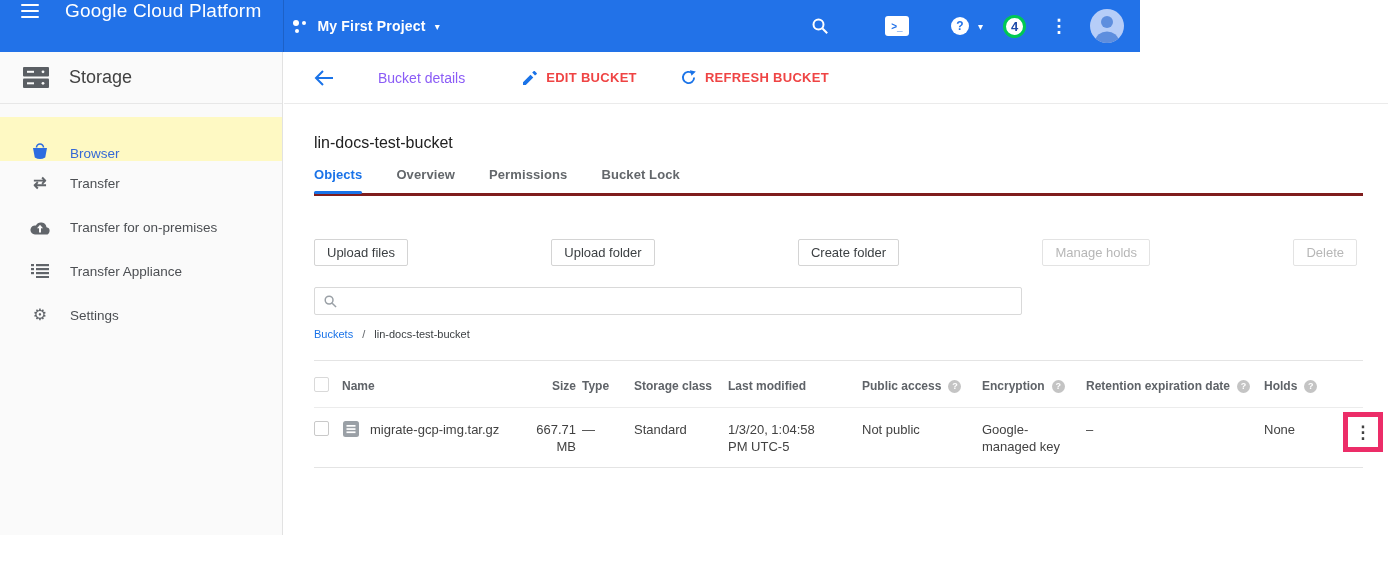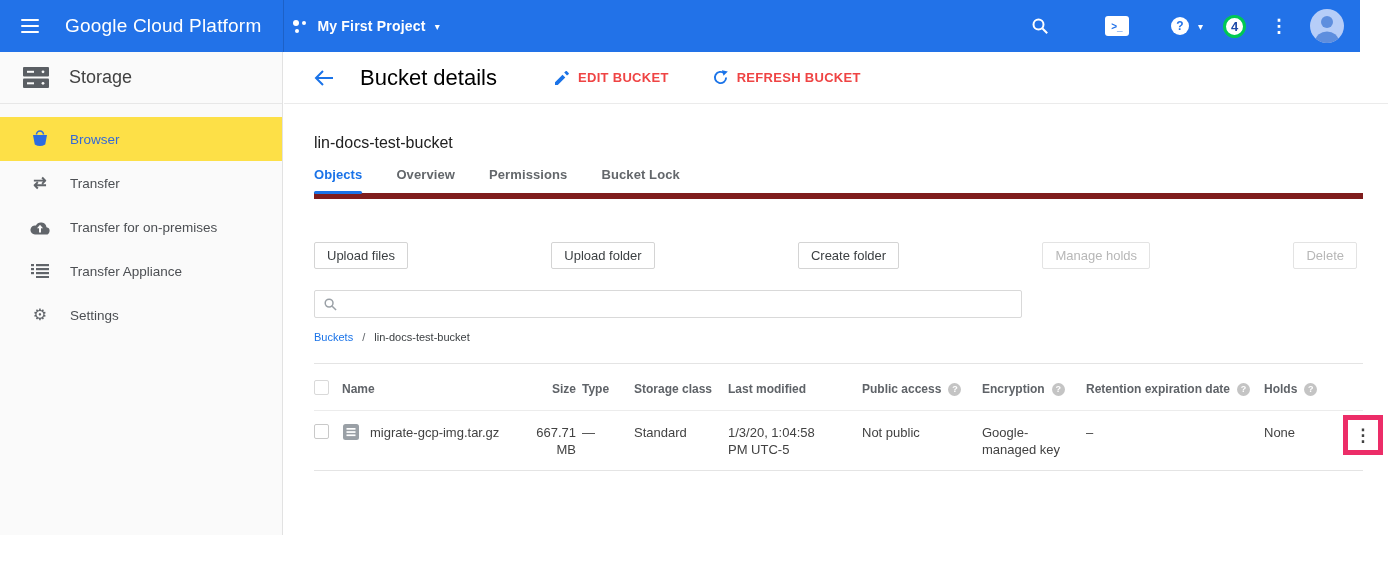--- a/index.html
+++ b/index.html
@@ -4,22 +4,22 @@
 <style>
   * { margin:0; padding:0; box-sizing:border-box; }
   html,body { background:#fff; }
   body {
     font-family:"Liberation Sans", sans-serif;
     width:1388px; height:579px; position:relative; overflow:hidden;
     color:#3c4043;
   }
 
   
-  .topbar { position:absolute; top:0; left:0; width:1360px; height:52px;
-    background:#2272e8; display:flex; align-items:center; color:#fff; z-index:5; }
+  .topbar { position:absolute; top:0; left:0; width:1140px; height:52px;
+    background:#2272e8; display:flex; color:#fff; z-index:5; }
   .topbar-vdiv { position:absolute; left:283px; top:0; bottom:0; width:1px; background:rgba(0,0,0,.14); }
   .hamburger { width:18px; margin-left:21px; cursor:pointer; }
   .hamburger .bar { height:2px; background:#fff; margin:4px 0; border-radius:1px; }
   .gcp-logo { font-size:19px; font-weight:400; letter-spacing:.2px; margin-left:26px; white-space:nowrap; }
   .project-sel { display:flex; align-items:center; margin-left:32px; cursor:pointer; }
   .project-icon { position:relative; width:15px; height:15px; margin-right:9px; }
   .project-icon i { position:absolute; background:#fff; border-radius:50%; }
   .project-icon i:nth-child(1){ width:6px;height:6px;left:0;top:1px; }
   .project-icon i:nth-child(2){ width:4px;height:4px;left:9px;top:2px; }
   .project-icon i:nth-child(3){ width:4px;height:4px;left:2px;top:10px; }
@@ -43,38 +43,38 @@
   
   .sidebar { position:absolute; left:0; top:52px; width:283px; height:483px;
     background:#fafafa; border-right:1px solid #e2e2e2; }
   .sidebar-header { height:52px; border-bottom:1px solid #e7e7e7; display:flex; align-items:center; padding-left:23px; }
   .sidebar-header .ptitle { font-size:18px; color:#424242; margin-left:20px; }
   .nav { padding-top:13px; }
   .nav-item { height:44px; display:flex; align-items:center; padding-left:30px; font-size:13.5px;
     color:#4c4f53; cursor:pointer; }
   .nav-item .nicon { width:20px; margin-right:20px; display:flex; justify-content:center; align-items:center;
     color:#61656a; font-size:16px; }
-  .nav-item.selected { background:#fde047; color:#3569d6; font-weight:400; }
+  .nav-item.selected { background:#fef9c3; color:#3569d6; font-weight:400;align-items:flex-end; }
   .gear-glyph { font-size:17px; line-height:1; }
   .transfer-glyph { font-size:16px; font-weight:700; line-height:1; }
 
   
   .main { position:absolute; left:284px; top:52px; right:0; bottom:0; background:#fff; }
   .main-header { height:52px; border-bottom:1px solid #ebebeb; display:flex; align-items:center; padding-left:30px; }
   .back-btn { display:flex; cursor:pointer; }
-  .page-title { font-size:22px; color:#000000; margin-left:26px; }
+  .page-title { font-size:14px; color:#8b5cf6; margin-left:44px; }
   .hdr-actions { display:flex; margin-left:58px; }
   .hdr-action { display:flex; align-items:center; color:#ef4444; font-size:13px; font-weight:700;
     letter-spacing:.3px; margin-right:44px; cursor:pointer;justify-content:flex-end; }
   .hdr-action svg { margin-right:9px; }
 
   .content { padding:0 25px 0 30px; }
   .bucket-name { margin-top:30px; font-size:16px; color:#212121; }
 
-  .tabs { margin-top:15px; border-bottom:6px solid #7f1d1d; display:flex; }
+  .tabs { margin-top:15px; border-bottom:3px solid #7f1d1d; display:flex; }
   .tab { margin-right:34px; padding-bottom:11px; font-size:13px; font-weight:700; color:#63676b;
     cursor:pointer; position:relative; letter-spacing:.1px; }
   .tab.selected { color:#1a73e8; }
   .tab.selected::after { content:""; position:absolute; left:0; right:0; bottom:-1px; height:3px;
     background:#1a73e8; border-radius:2px; }
 
   .toolbar { margin-top:43px; display:flex;justify-content:space-between; }
   .btn { height:27px; padding:0 12px; border:1px solid #d4d4d4; background:#fff; border-radius:2px;
     font-size:13px; color:#3c4043; margin-right:6px; display:flex; align-items:center;
     font-family:"Liberation Sans", sans-serif; cursor:pointer; }

